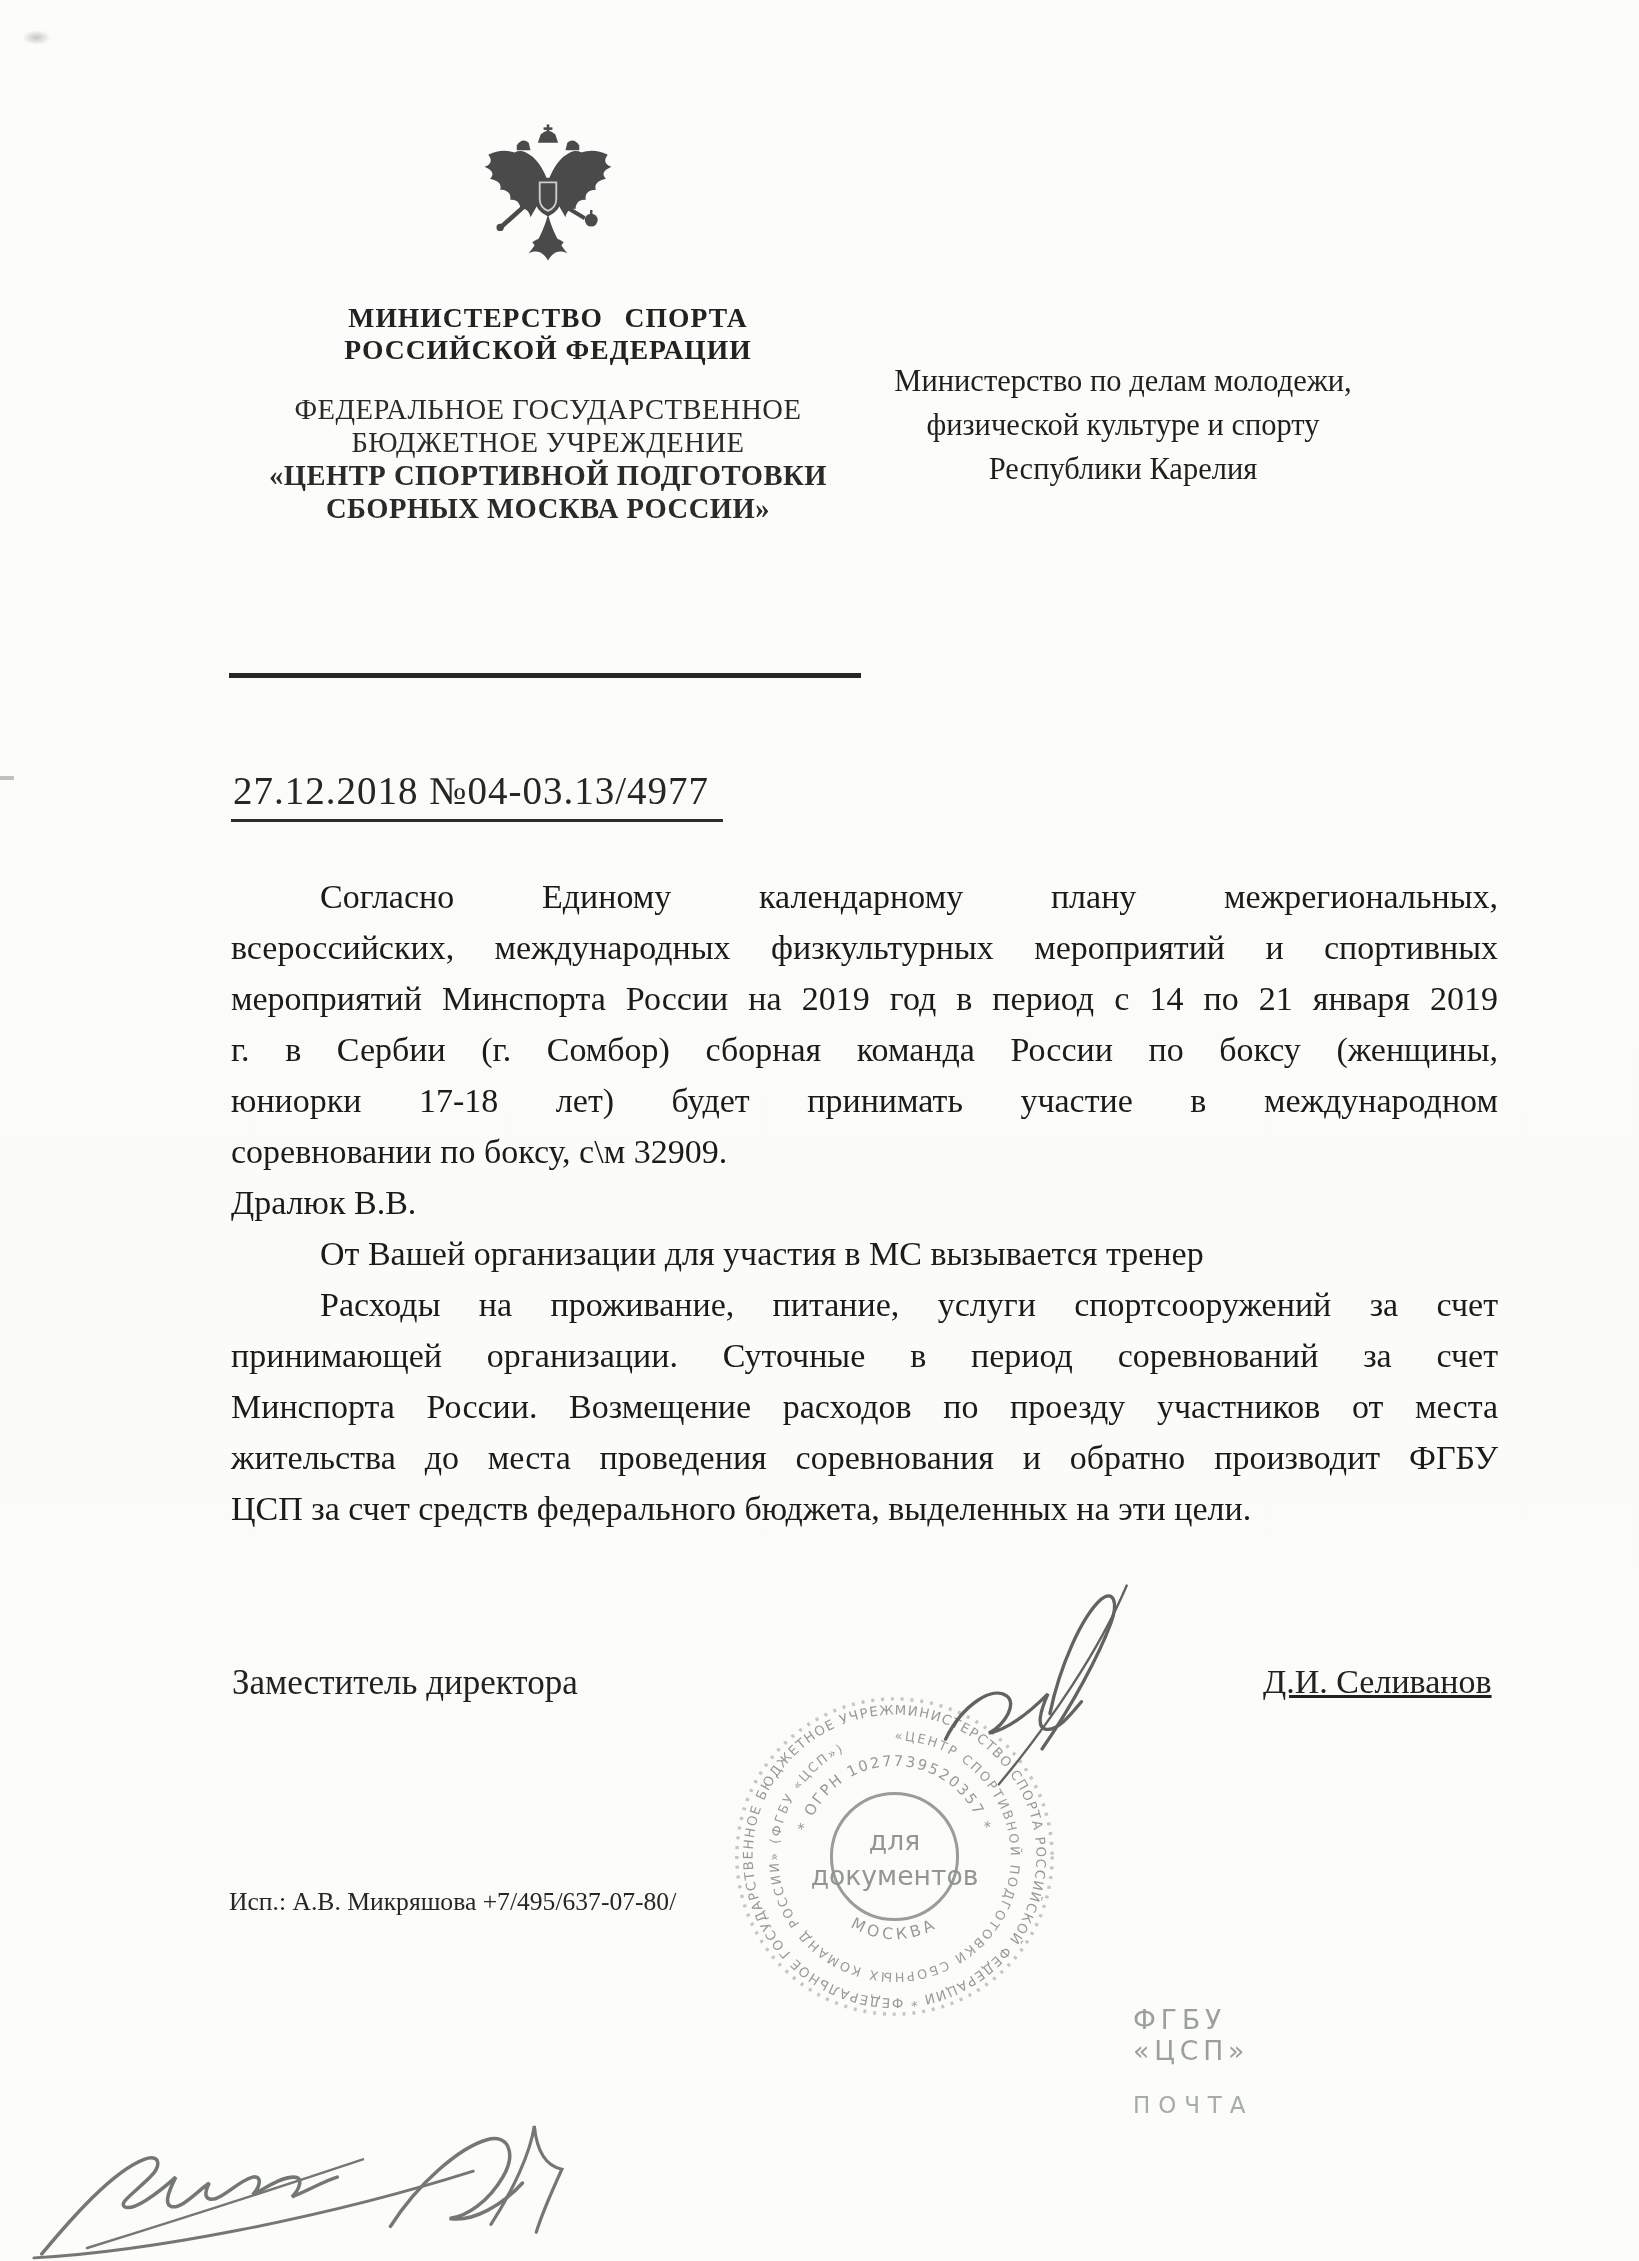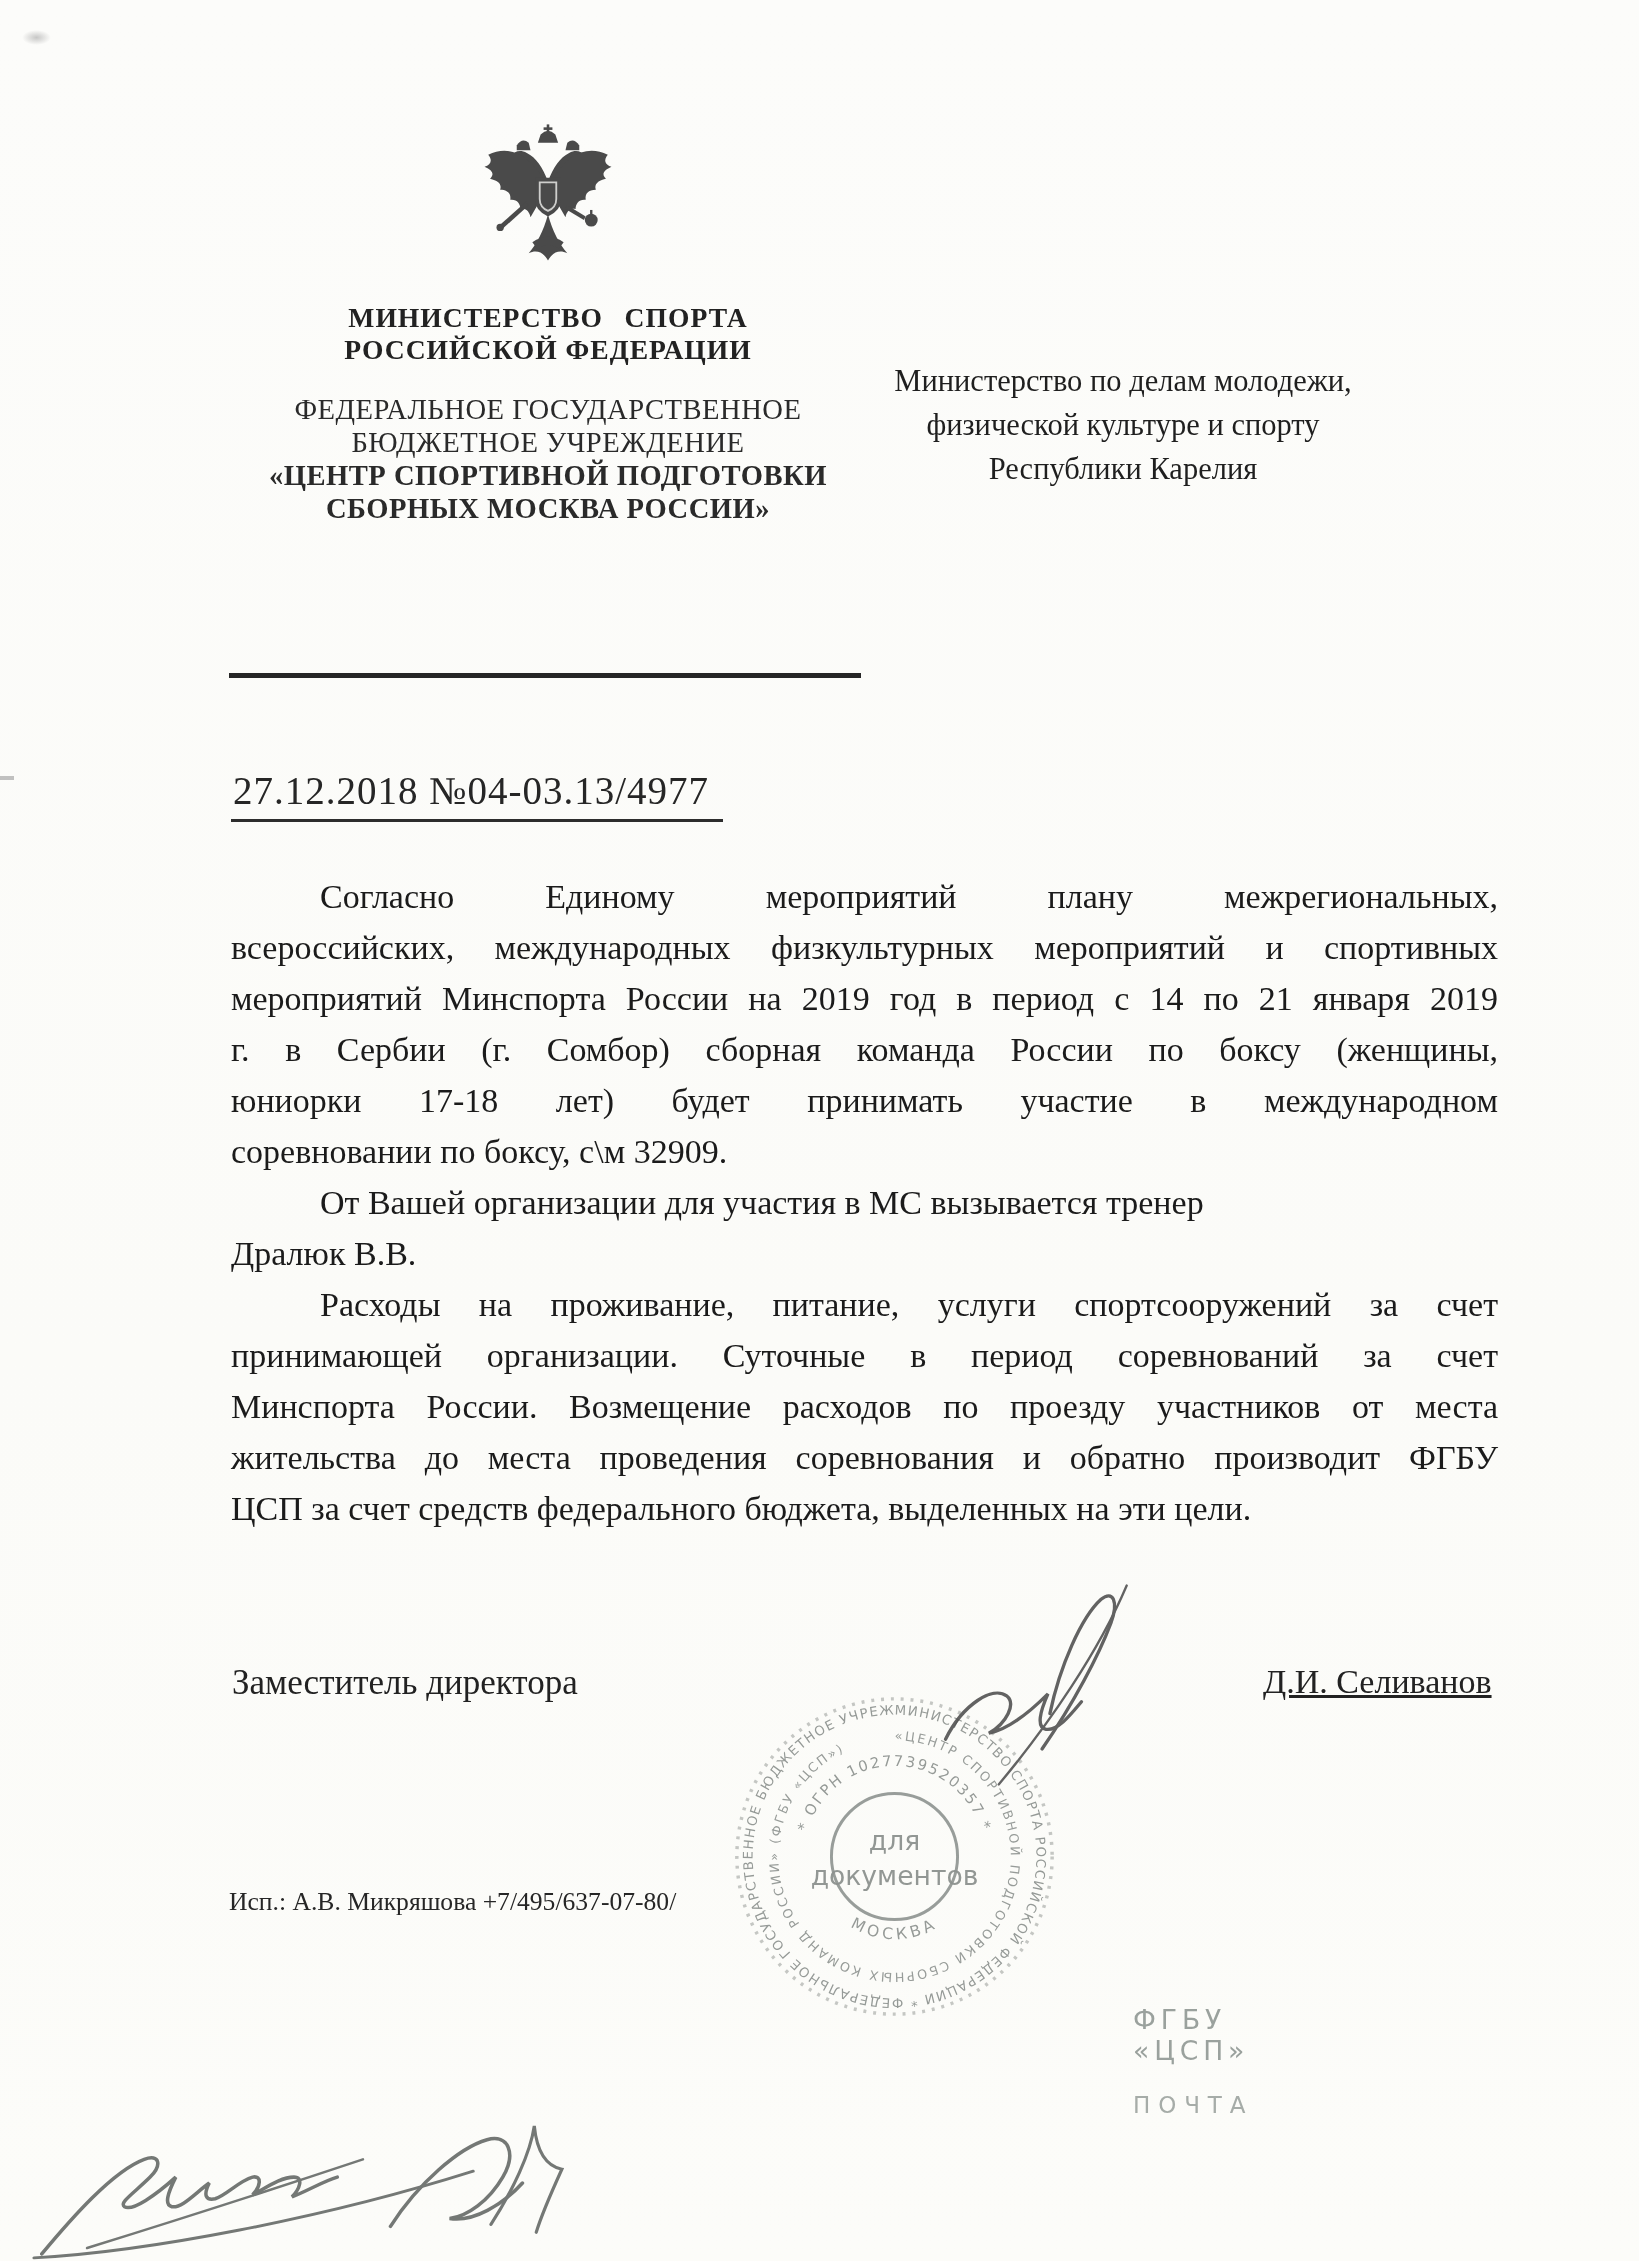--- a/index.html
+++ b/index.html
@@ -114,28 +114,28 @@
 
   <div class="addressee">
     <div>Министерство по делам молодежи,</div>
     <div>физической культуре и спорту</div>
     <div>Республики Карелия</div>
   </div>
 
   <div class="ref">27.12.2018 №04-03.13/4977</div>
 
   <div class="body-text">
-    <span class="ln j ind">Согласно Единому мероприятий плану межрегиональных,</span>
+    <span class="ln j ind">Согласно Единому календарному плану межрегиональных,</span>
     <span class="ln j">всероссийских, международных физкультурных мероприятий и спортивных</span>
     <span class="ln j">мероприятий Минспорта России на 2019 год в период с 14 по 21 января 2019</span>
     <span class="ln j">г. в Сербии (г. Сомбор) сборная команда России по боксу (женщины,</span>
     <span class="ln j">юниорки 17-18 лет) будет принимать участие в международном</span>
     <span class="ln">соревновании по боксу, с\м 32909.</span>
+    <span class="ln">Дралюк В.В.</span>
     <span class="ln ind">От Вашей организации для участия в МС вызывается тренер</span>
-    <span class="ln">Дралюк В.В.</span>
     <span class="ln j ind">Расходы на проживание, питание, услуги спортсооружений за счет</span>
     <span class="ln j">принимающей организации. Суточные в период соревнований за счет</span>
     <span class="ln j">Минспорта России. Возмещение расходов по проезду участников от места</span>
     <span class="ln j">жительства до места проведения соревнования и обратно производит ФГБУ</span>
     <span class="ln">ЦСП за счет средств федерального бюджета, выделенных на эти цели.</span>
   </div>
 
   <div class="sig-title">Заместитель директора</div>
   <div class="sig-name">Д.И. Селиванов</div>
 

